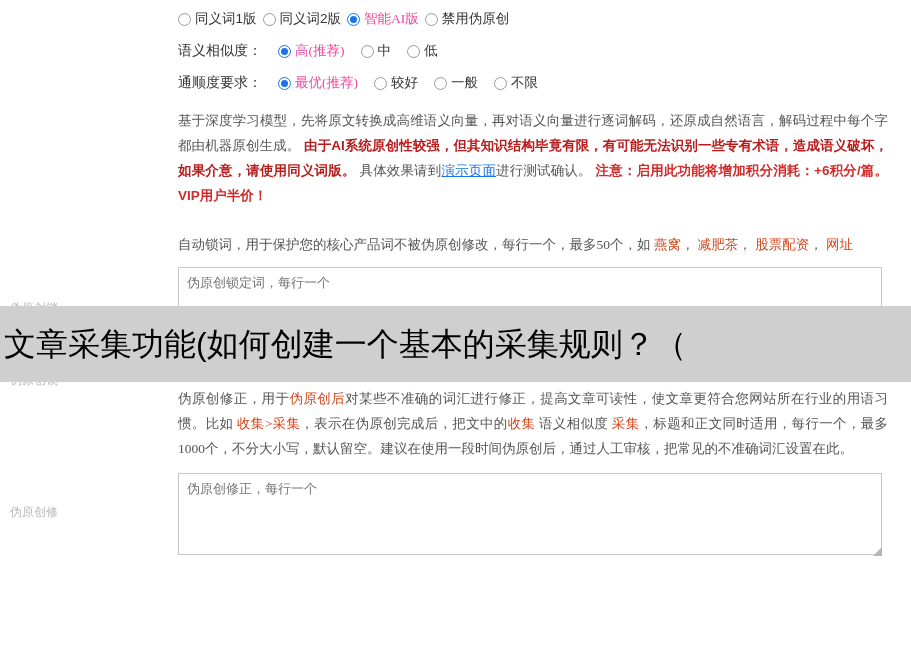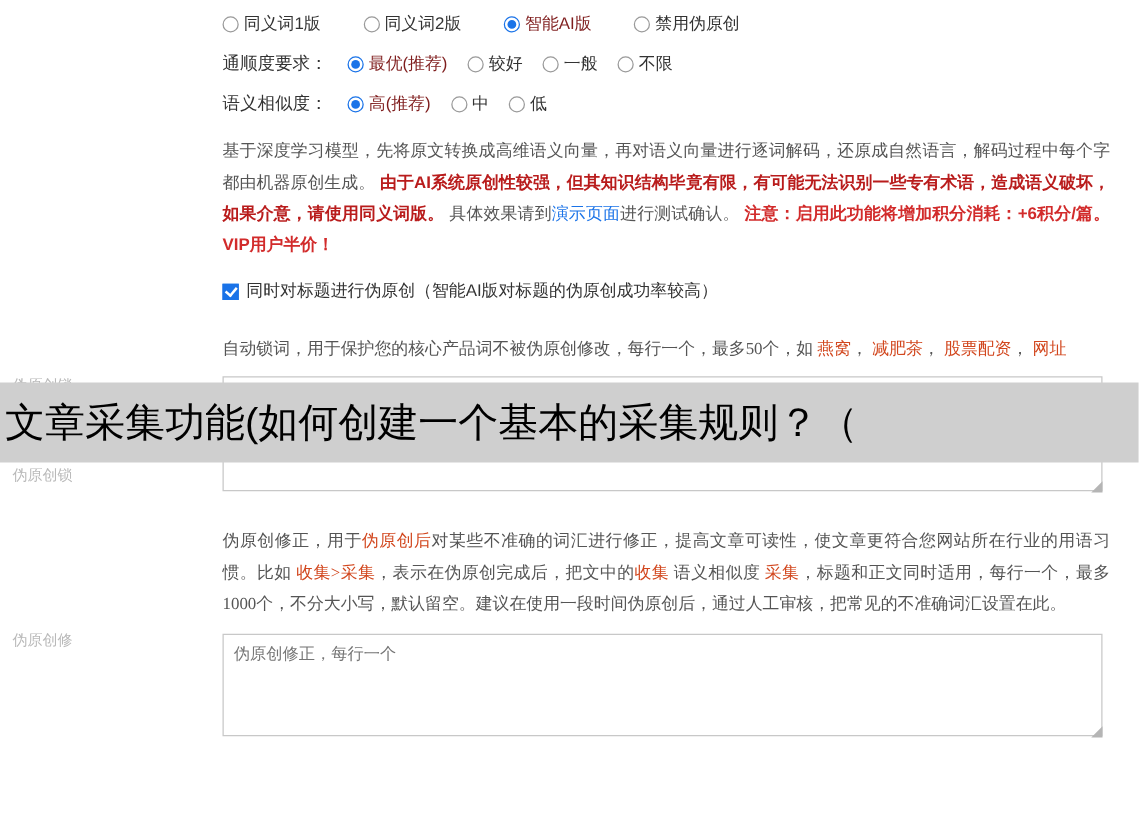--- a/index.html
+++ b/index.html
@@ -27,21 +27,21 @@
     left: 178px;
     top: 0;
     width: 722px;
   }
 
   
   .radio-row {
     display: flex;
     align-items: center;
     padding-top: 10px;
-    gap: 34px;
+    gap: 6px;
   }
   .radio-opt {
     display: flex;
     align-items: center;
     font-size: 13.5px;
     color: #333;
     white-space: nowrap;
   }
   .radio-opt .rd {
     width: 13px;
@@ -65,21 +65,22 @@
     left: 50%;
     top: 50%;
     width: 7px;
     height: 7px;
     margin-left: -3.5px;
     margin-top: -3.5px;
     border-radius: 50%;
     background: #1a73e8;
   }
   .radio-opt.blue-label {
-    color: #7f1d1d;
+    color: #ec4899;
+    font-family: Liberation Serif, serif;
   }
 
   .field-row {
     display: flex;
     align-items: center;
     margin-top: 14px;
     gap: 16px;
   }
   .field-label {
     font-size: 14px;
@@ -97,20 +98,21 @@
     color: #555;
     width: 710px;
     text-align: justify;
   }
   .desc .orange {
     color: #b91c1c;
     font-weight: bold;
   }
   .desc .link {
     color: #1a73e8;
+    text-decoration: underline;
     cursor: pointer;
   }
   .desc .bold-red {
     color: #d22b2b;
     font-weight: bold;
   }
 
   .check-row {
     margin-top: 16px;
     display: flex;
@@ -187,21 +189,21 @@
     border-width: 0 0 9px 9px;
     border-color: transparent transparent #b5b5b5 transparent;
   }
 
   
   .overlay-banner {
     position: absolute;
     left: 0;
     top: 306px;
     width: 911px;
-    height: 64px;
+    height: 76px;
     background: #cfcfcf;
     display: flex;
     align-items: center;
     z-index: 50;
   }
   .overlay-banner .txt {
     font-size: 32px;
     color: #000;
     white-space: nowrap;
     line-height: 64px;
@@ -244,66 +246,62 @@
         <span class="rd checked"></span>
         <span>智能AI版</span>
       </label>
       <label class="radio-opt">
         <span class="rd"></span>
         <span>禁用伪原创</span>
       </label>
     </div>
 
     <div class="field-row">
+      <span class="field-label">语义相似度：</span>
+      <label class="radio-opt blue-label">
+        <span class="rd checked"></span>
+        <span>高(推荐)</span>
+      </label>
+      <label class="radio-opt">
+        <span class="rd"></span>
+        <span>中</span>
+      </label>
+      <label class="radio-opt">
+        <span class="rd"></span>
+        <span>低</span>
+      </label>
+    </div>
+
+    <div class="field-row">
       <span class="field-label">通顺度要求：</span>
       <label class="radio-opt blue-label">
         <span class="rd checked"></span>
         <span>最优(推荐)</span>
       </label>
       <label class="radio-opt">
         <span class="rd"></span>
         <span>较好</span>
       </label>
       <label class="radio-opt">
         <span class="rd"></span>
         <span>一般</span>
       </label>
       <label class="radio-opt">
         <span class="rd"></span>
         <span>不限</span>
-      </label>
-    </div>
-
-    <div class="field-row">
-      <span class="field-label">语义相似度：</span>
-      <label class="radio-opt blue-label">
-        <span class="rd checked"></span>
-        <span>高(推荐)</span>
-      </label>
-      <label class="radio-opt">
-        <span class="rd"></span>
-        <span>中</span>
-      </label>
-      <label class="radio-opt">
-        <span class="rd"></span>
-        <span>低</span>
       </label>
     </div>
 
     <div class="desc">
       <span>基于深度学习模型，先将原文转换成高维语义向量，再对语义向量进行逐词解码，还原成自然语言，解码过程中每个字都由机器原创生成。</span>
       <span class="orange">由于AI系统原创性较强，但其知识结构毕竟有限，有可能无法识别一些专有术语，造成语义破坏，如果介意，请使用同义词版。</span>
       <span>具体效果请到</span><span class="link">演示页面</span><span>进行测试确认。</span>
       <span class="bold-red">注意：启用此功能将增加积分消耗：+6积分/篇。VIP用户半价！</span>
     </div>
 
-    <div class="check-row">
-      <span class="cb"></span>
-      <span>同时对标题进行伪原创（智能AI版对标题的伪原创成功率较高）</span>
-    </div>
 
     <div class="para">
       <span>自动锁词，用于保护您的核心产品词不被伪原创修改，每行一个，最多50个，如</span>
       <span class="kw">燕窝</span>，
       <span class="kw">减肥茶</span>，
       <span class="kw">股票配资</span>，
       <span class="kw">网址</span>
     </div>
 
     <div class="ta-wrap">

